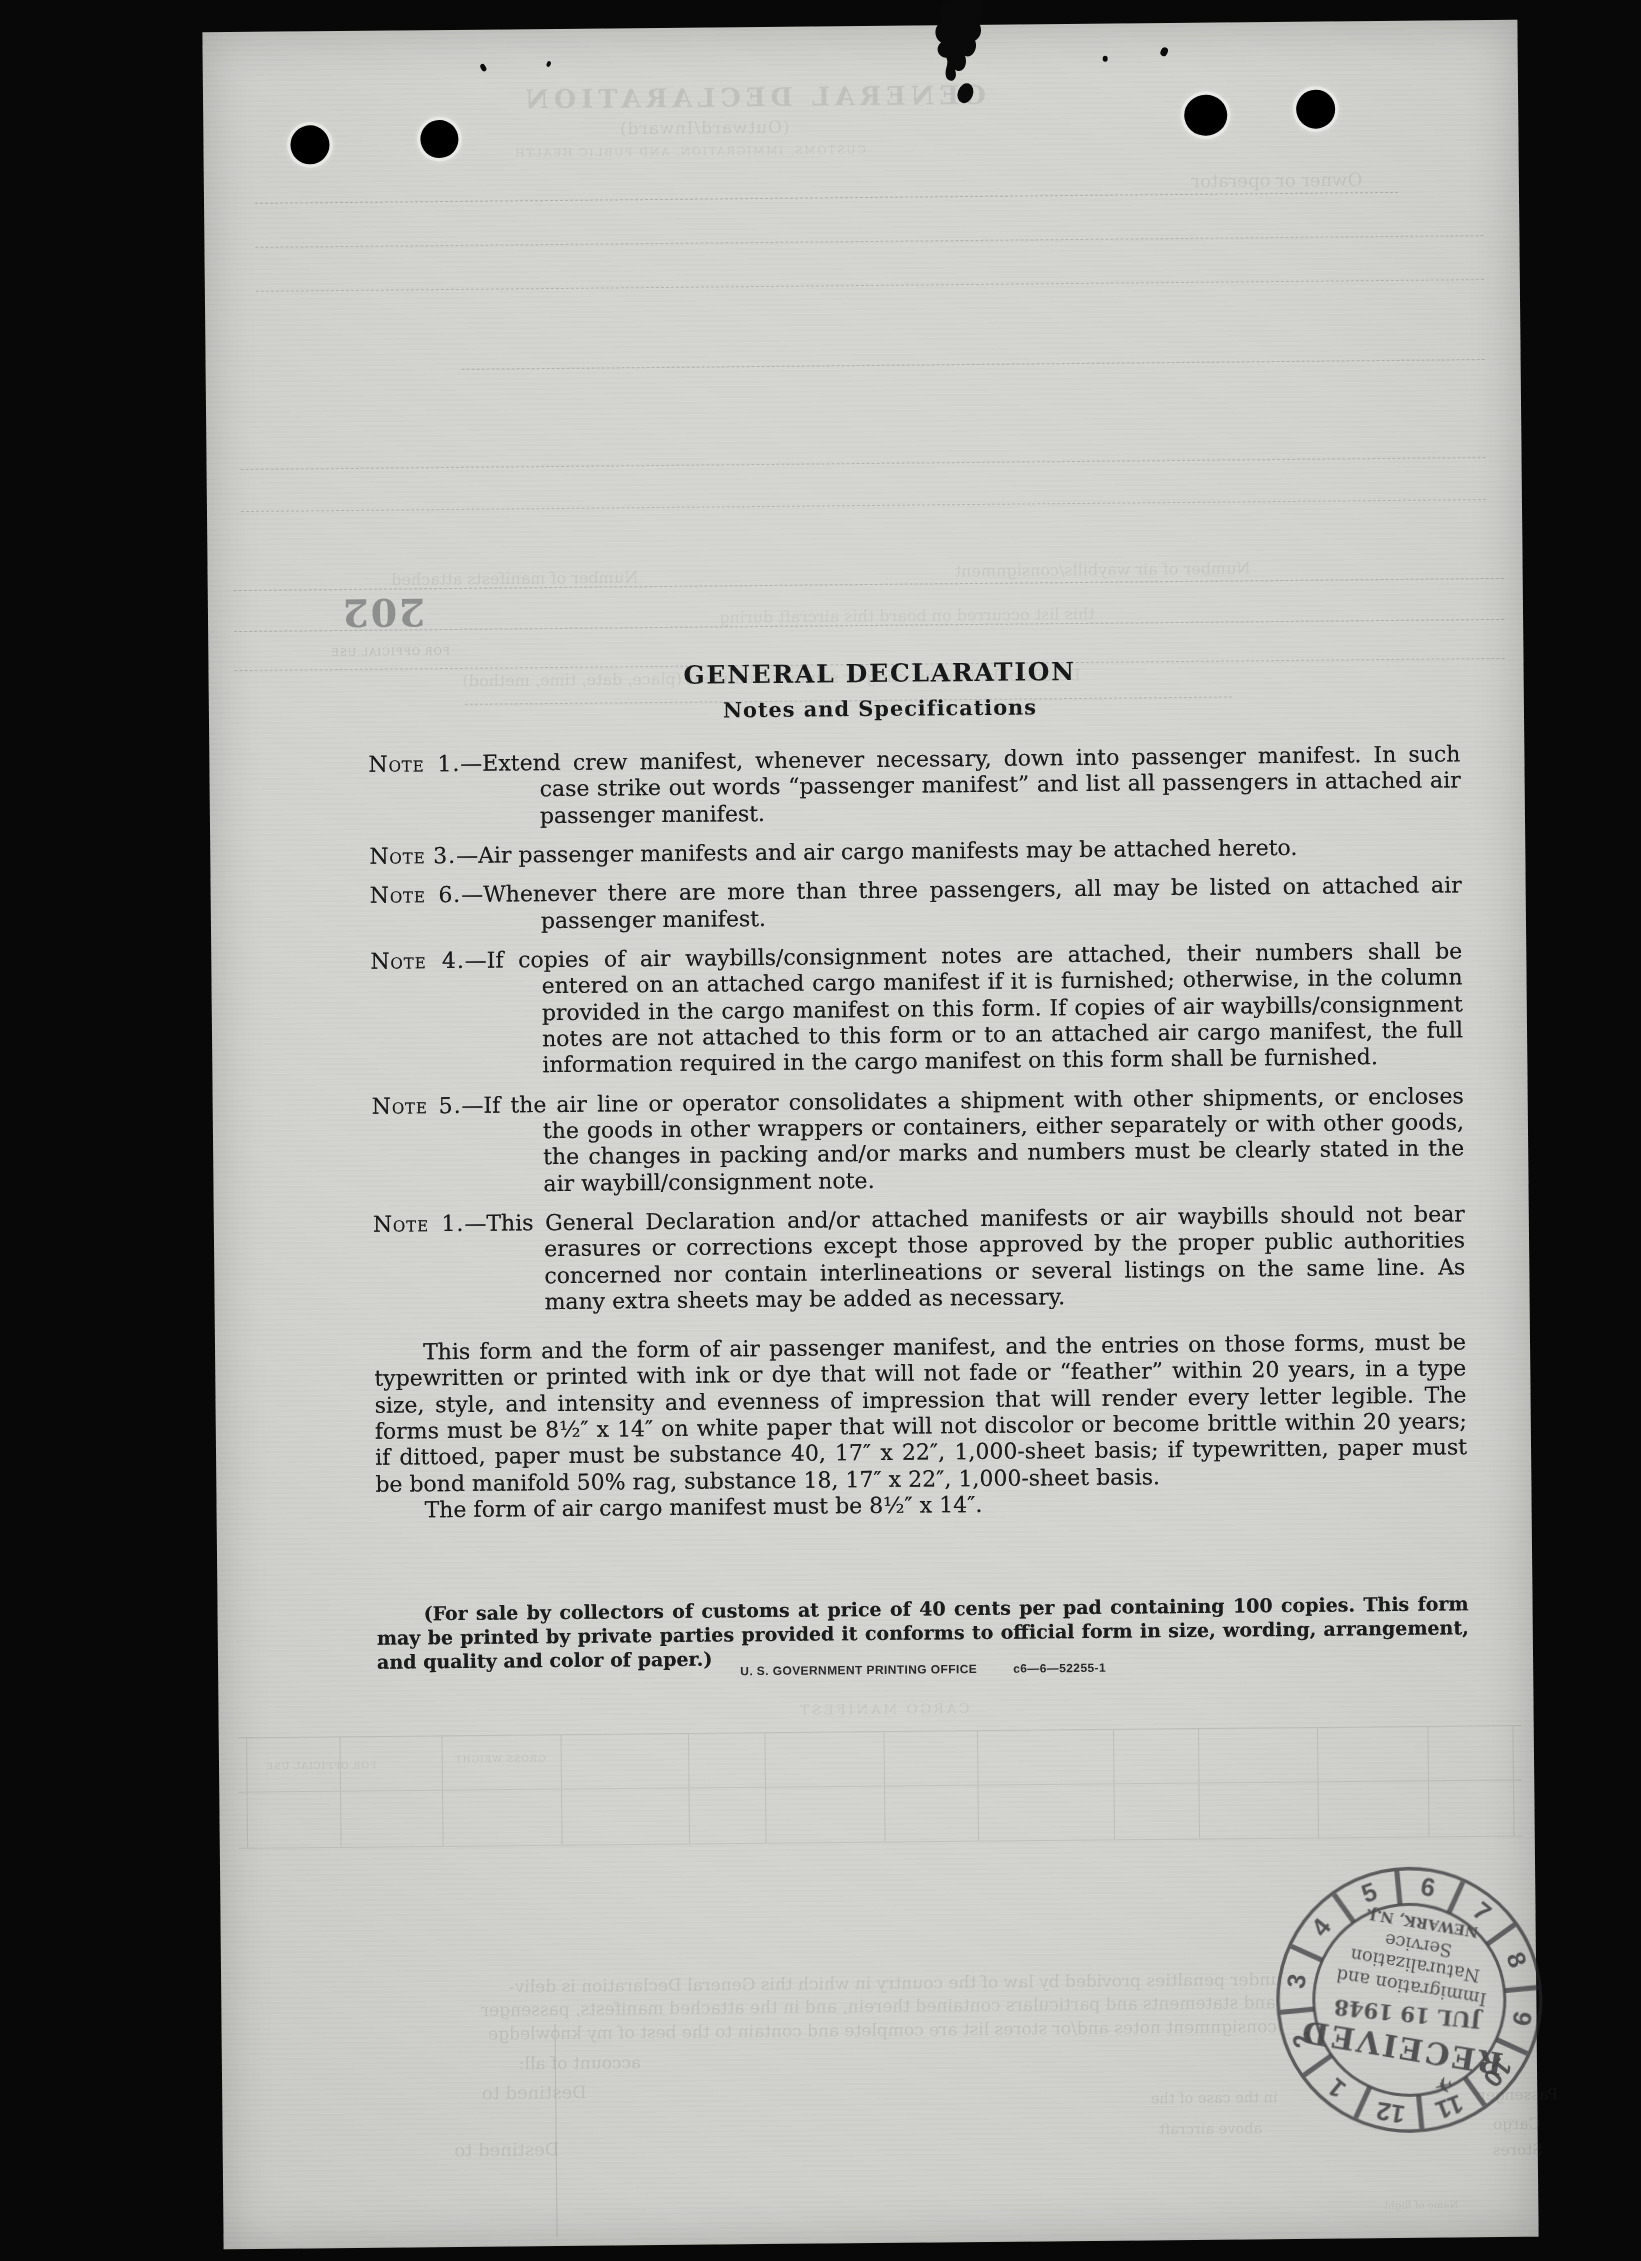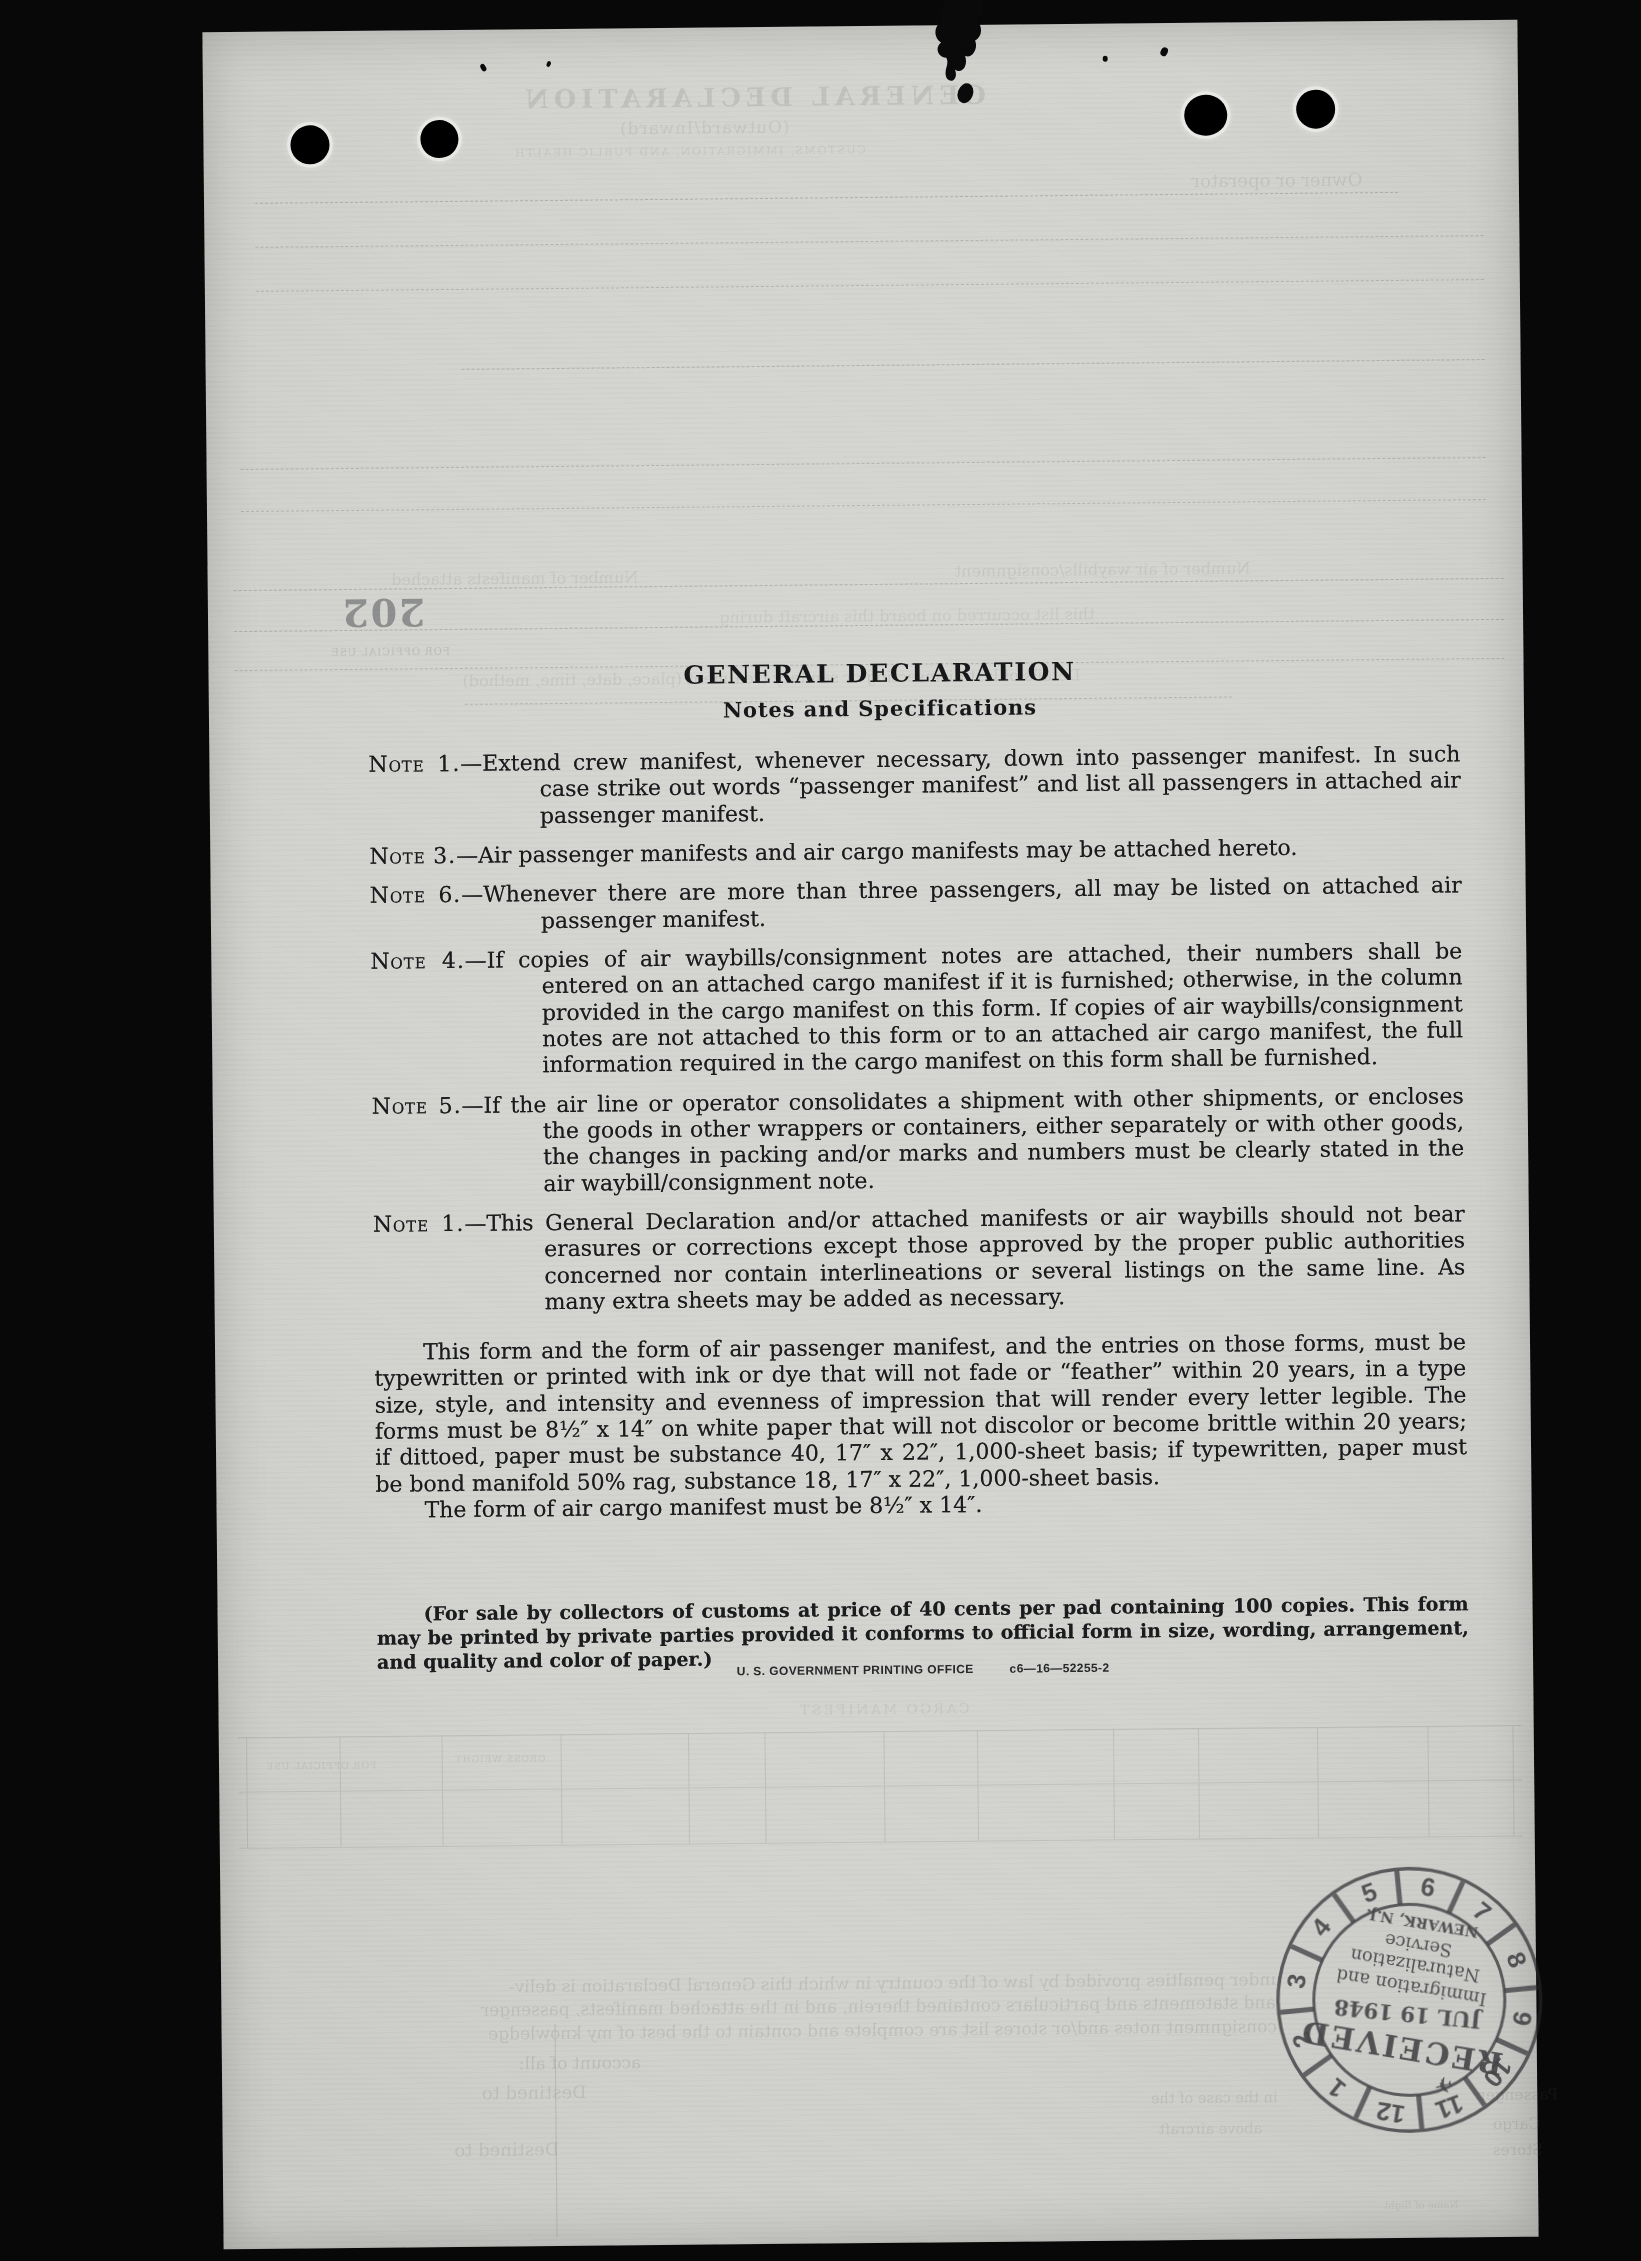--- a/index.html
+++ b/index.html
@@ -125,21 +125,21 @@
           <p class="note"><span class="nlabel">Note 5.</span><span>—If the air line or operator consolidates a shipment with other shipments, or encloses the goods in other wrappers or containers, either separately or with other goods, the changes in packing and/or marks and numbers must be clearly stated in the air waybill/consignment note.</span></p>
           <p class="note"><span class="nlabel">Note 1.</span><span>—This General Declaration and/or attached manifests or air waybills should not bear erasures or corrections except those approved by the proper public authorities concerned nor contain interlineations or several listings on the same line.  As many extra sheets may be added as necessary.</span></p>
         </div>
       <p class="bodypara">This form and the form of air passenger manifest, and the entries on those forms, must be typewritten or printed with ink or dye that will not fade or “feather” within 20 years, in a type size, style, and intensity and evenness of impression that will render every letter legible.  The forms must be 8½″ x 14″ on white paper that will not discolor or become brittle within 20 years; if dittoed, paper must be substance 40, 17″ x 22″, 1,000-sheet basis; if typewritten, paper must be bond manifold 50% rag, substance 18, 17″ x 22″, 1,000-sheet basis.</p>
       <p class="bodypara second">The form of air cargo manifest must be 8½″ x 14″.</p>
     </div>
 
     <div id="fineprint">(For sale by collectors of customs at price of 40 cents per pad containing 100 copies.  This form may be printed by private parties provided it conforms to official form in size, wording, arrangement, and quality and color of paper.)</div>
 
     <div id="imprint">
-      <span>U. S. GOVERNMENT PRINTING OFFICE</span><span class="gap"></span><span>c6—16—52255-2</span>
+      <span>U. S. GOVERNMENT PRINTING OFFICE</span><span class="gap"></span><span>c6—6—52255-1</span>
     </div>
 
     <div class="hole" style="left:87px;top:94px;width:39px;height:39px;"></div>
     <div class="hole" style="left:217px;top:90px;width:38px;height:38px;"></div>
     <div class="hole" style="left:981px;top:72px;width:43px;height:41px;"></div>
     <div class="hole" style="left:1093px;top:68px;width:39px;height:39px;"></div>
 
     <svg style="position:absolute;left:725px;top:-27px;" width="119" height="119" viewBox="0 0 140 140">
       <path fill="#0a0a0a" d="M28,0 L62,0 C70,8 66,22 58,26 C66,34 64,46 56,50 C60,60 52,72 44,68 C48,80 40,90 32,84 C36,94 28,102 22,94 C18,84 26,78 22,70 C12,70 8,58 16,52 C6,46 8,30 18,28 C10,20 16,4 28,0 Z"></path>
       <ellipse fill="#0a0a0a" cx="44" cy="112" rx="9" ry="12" transform="rotate(20 44 112)"></ellipse>

